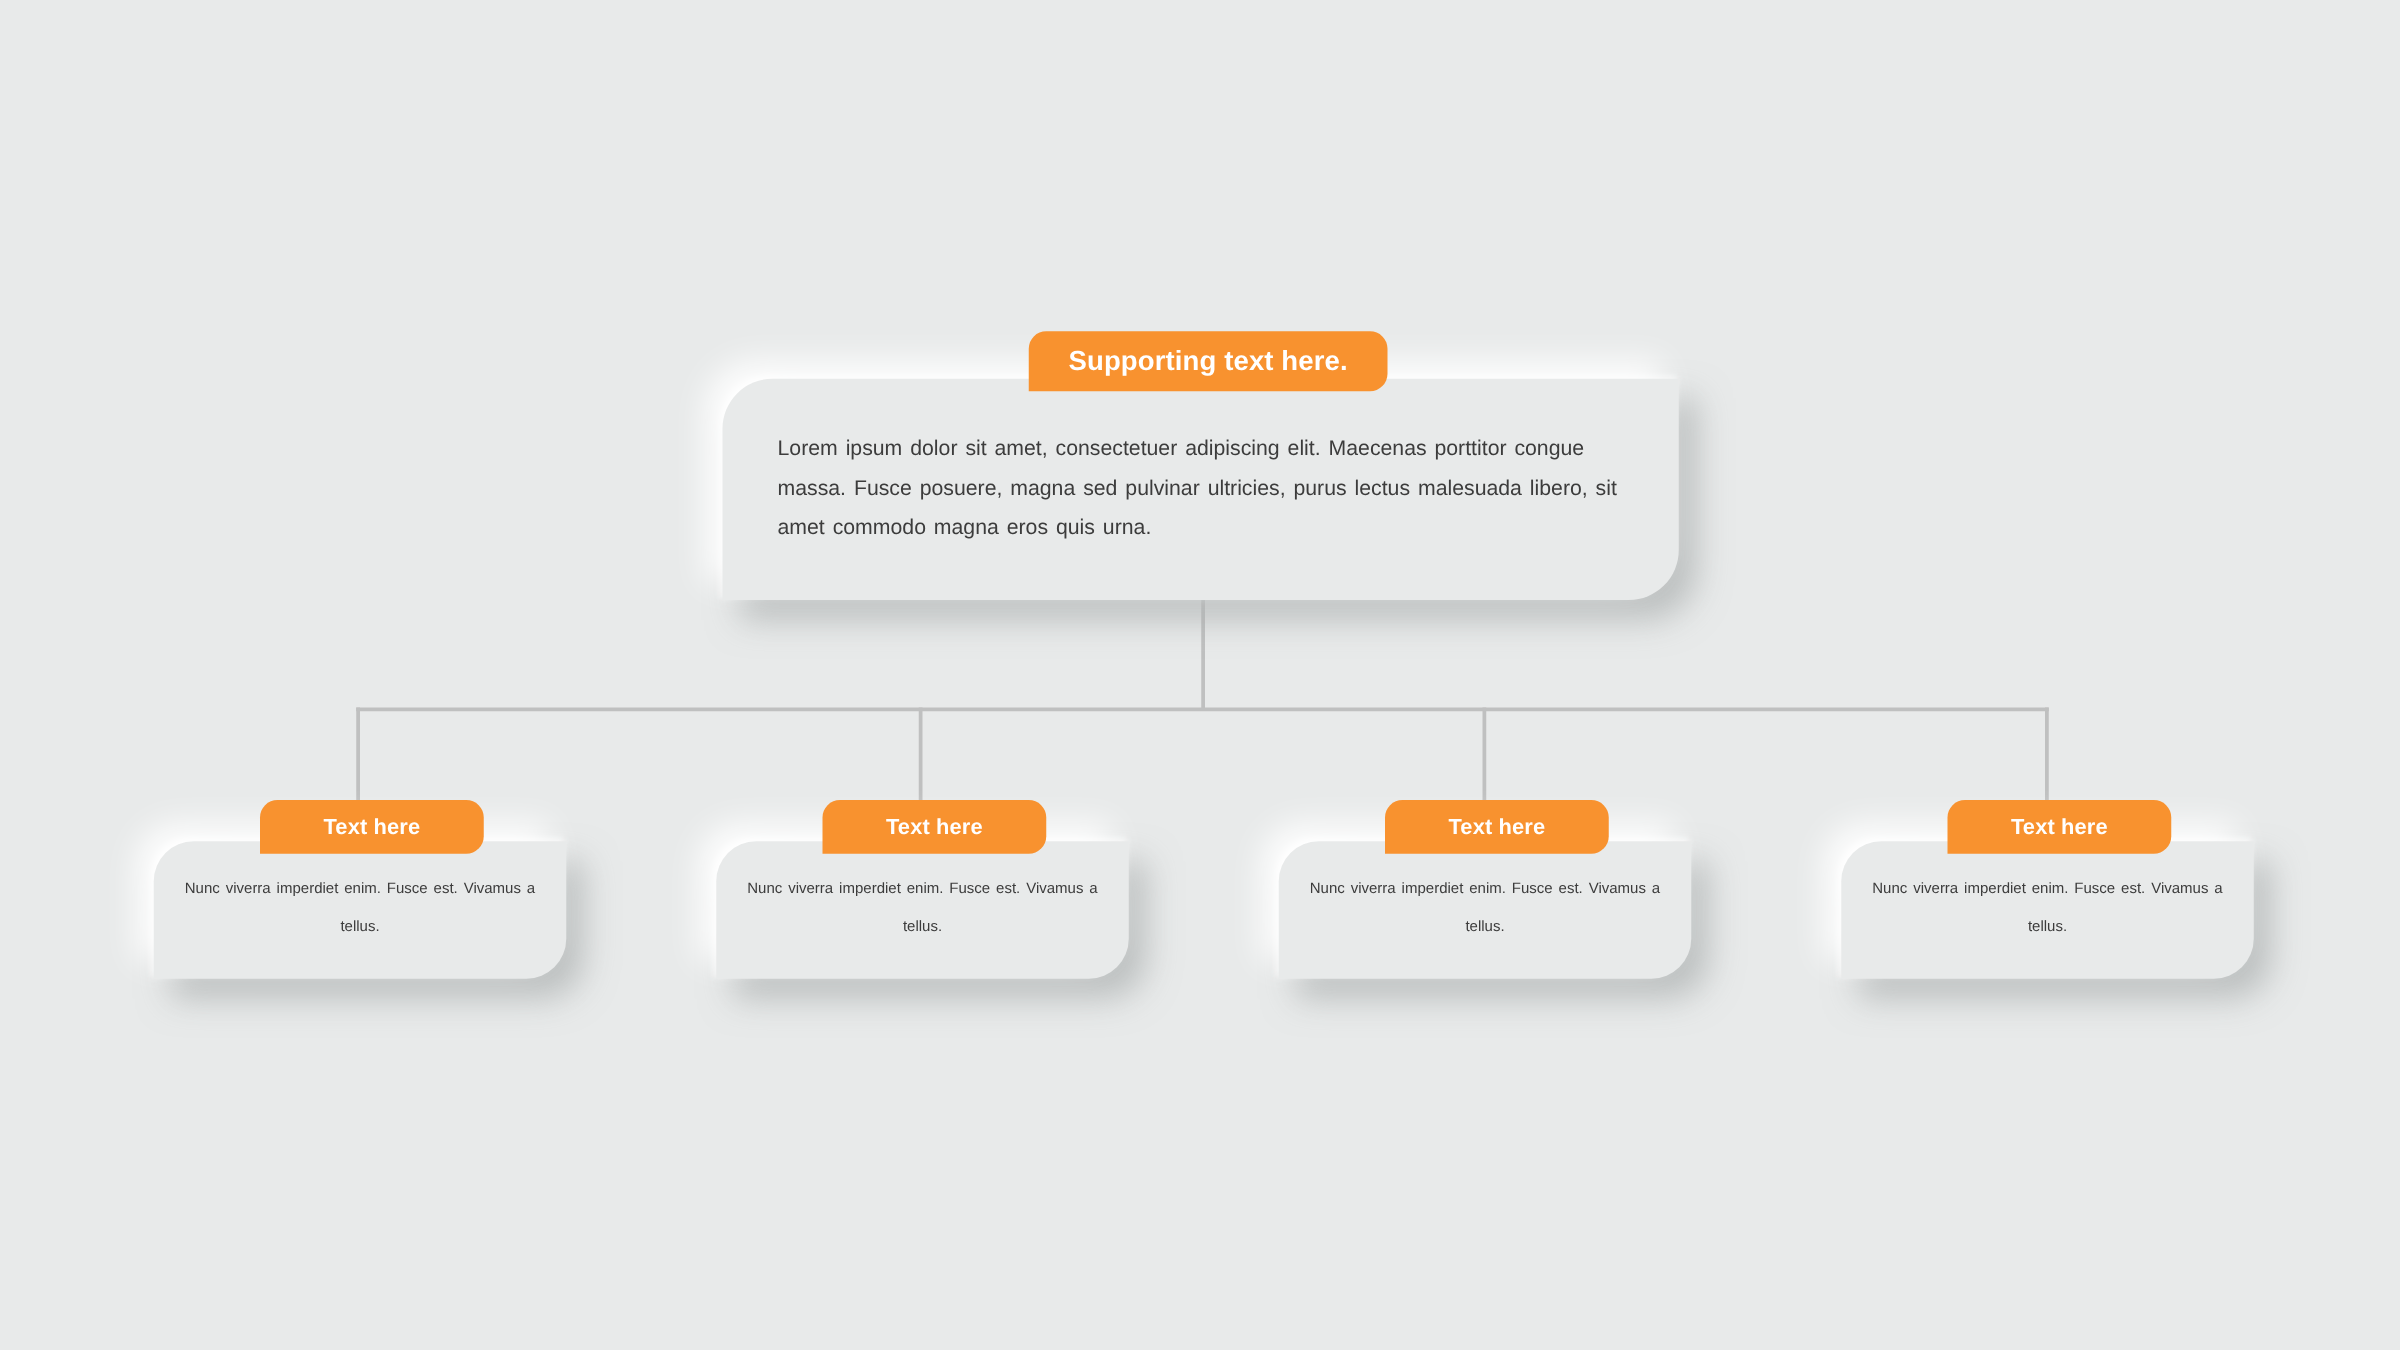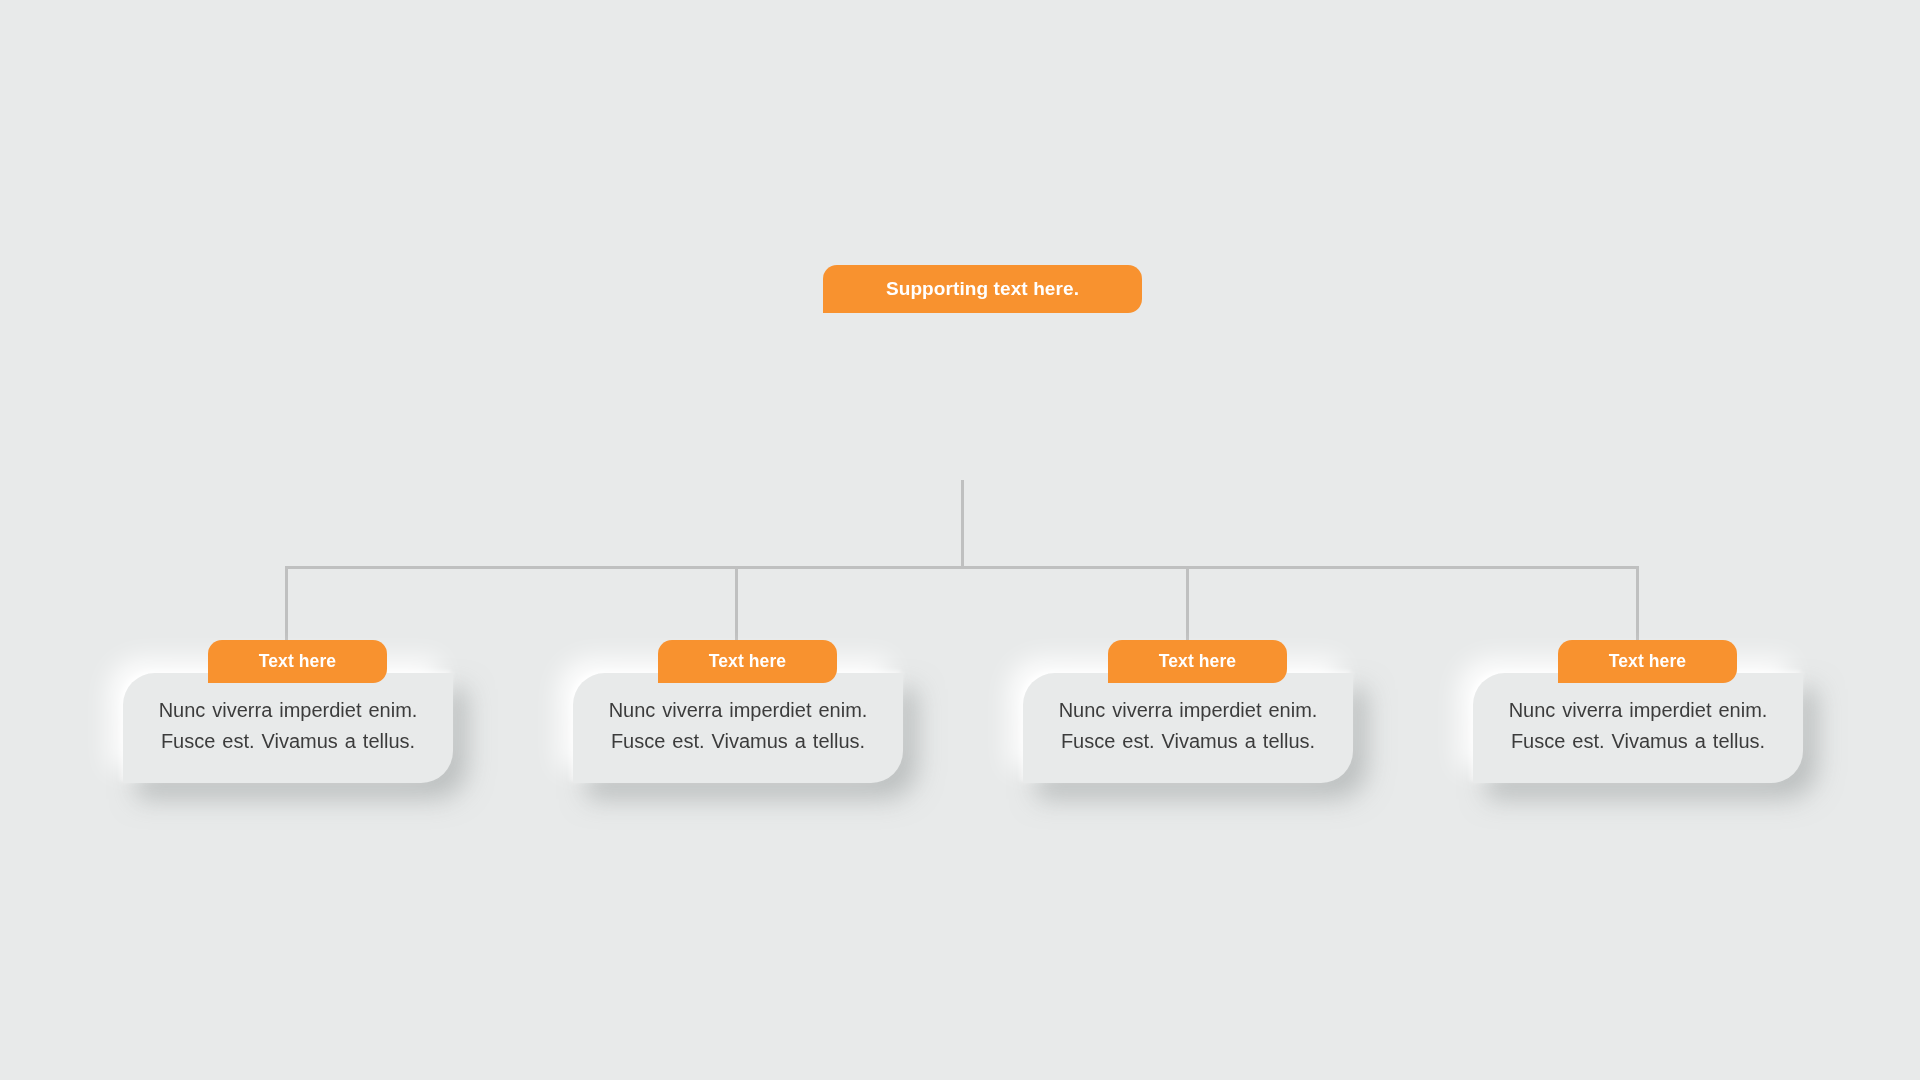--- a/index.html
+++ b/index.html
@@ -61,23 +61,23 @@
       14px 16px 26px rgba(170,174,174,0.70),
       -2px -2px 5px rgba(255,255,255,0.85);
   }
 
   
   #root-node { left: 578px; top: 265px; width: 790px; height: 215px; }
 
   #root-badge {
     left: 245px;
     top: 0px;
-    width: 319px;
+    width: 287px;
     height: 48px;
-    font-size: 19px;
+    font-size: 22px;
   }
 
   #root-card {
     left: 0px;
     top: 38px;
     width: 765px;
     height: 177px;
     border-radius: 40px 0 40px 0;
     padding: 40px 44px 0 44px;
   }
@@ -105,21 +105,21 @@
     left: 0px;
     top: 33px;
     width: 330px;
     height: 110px;
     border-radius: 32px 0 32px 0;
     padding: 22px 20px 0 20px;
     text-align: center;
   }
 
   .child-card .body-text {
-    font-size: 20px;
+    font-size: 12px;
     line-height: 31px;
     color: #3c3c3c;
     word-spacing: 1.4px;
   }
 
   #child-node-0 { left: 123px; }
   #child-node-1 { left: 573px; }
   #child-node-2 { left: 1023px; }
   #child-node-3 { left: 1473px; }
 </style>
@@ -139,20 +139,23 @@
   <div class="connector v" style="left: 1186px; top: 566px; height: 78px; background: rgb(191, 192, 192);"></div>
 
   <div class="connector v" style="left: 1636px; top: 566px; height: 78px; background: rgb(191, 192, 192);"></div>
 
   <div class="node" id="root-node">
 
     <div class="badge" id="root-badge" style="background: rgb(248, 146, 47); color: rgb(255, 255, 255);">
       <span>Supporting text here.</span>
     </div>
 
+    <div class="card" id="root-card" style="background: rgb(232, 234, 234);">
+      <div class="body-text" style="color: rgb(60, 60, 60);">Lorem ipsum dolor sit amet, consectetuer adipiscing elit. Maecenas porttitor congue massa. Fusce posuere, magna sed pulvinar ultricies, purus lectus malesuada libero, sit amet commodo magna eros quis urna.</div>
+    </div>
 
   </div>
 
   <div class="node child-node" id="child-node-0">
     <div class="badge child-badge" style="background: rgb(248, 146, 47); color: rgb(255, 255, 255);">
       <span>Text here</span>
     </div>
     <div class="card child-card" style="background: rgb(232, 234, 234);">
       <div class="body-text" style="color: rgb(60, 60, 60);">Nunc viverra imperdiet enim. Fusce est. Vivamus a tellus.</div>
     </div>

